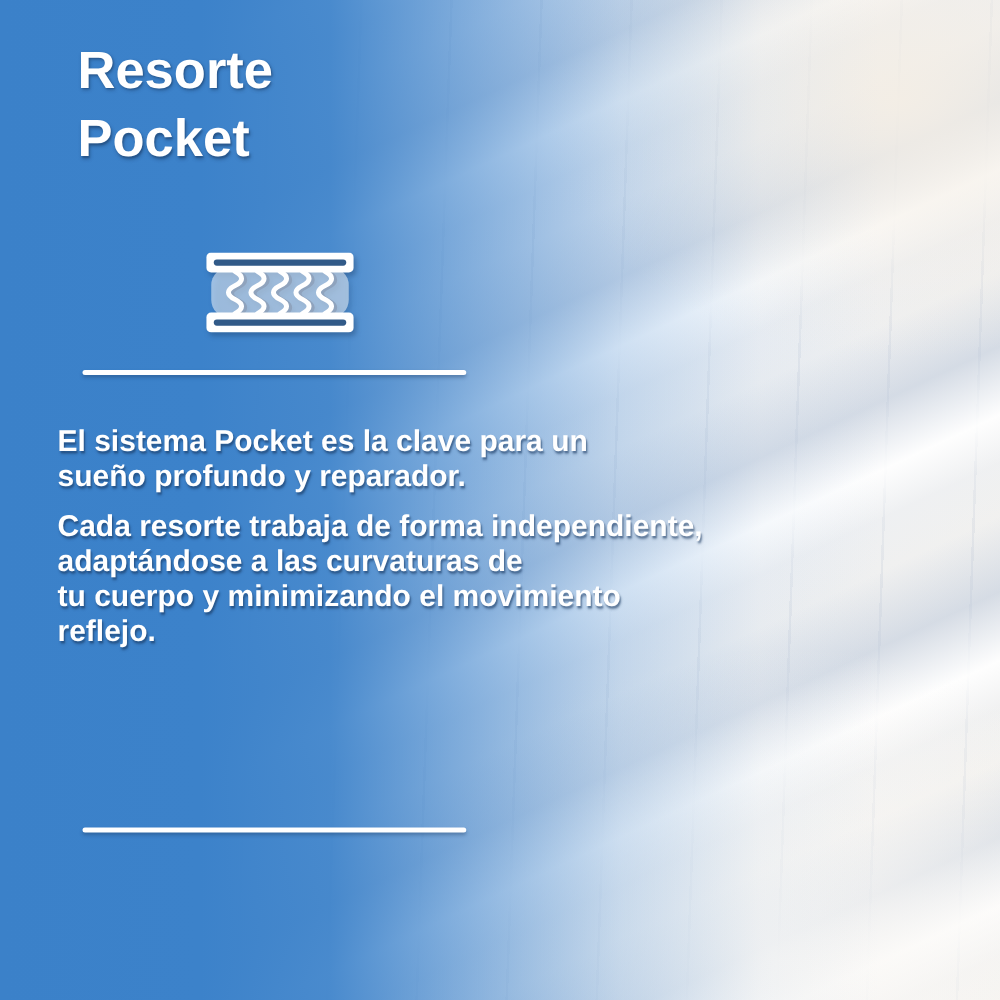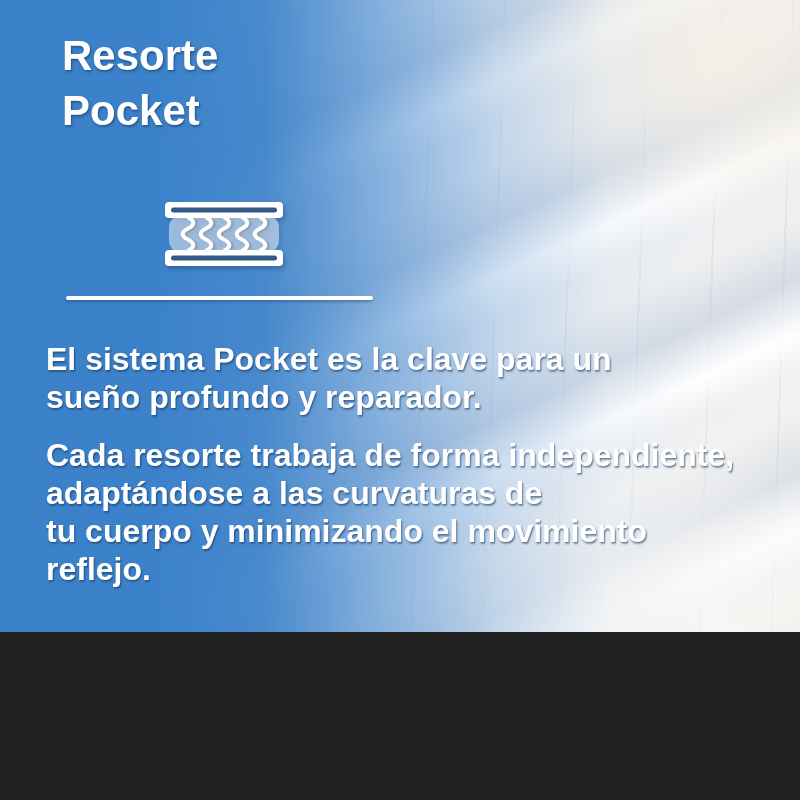--- a/index.html
+++ b/index.html
@@ -3,21 +3,21 @@
 <meta charset="utf-8">
 <style>
   html, body {
     margin: 0;
     padding: 0;
     background: #222;
   }
   .poster {
     position: relative;
     width: 800px;
-    height: 632px;
+    height: 800px;
     overflow: hidden;
     font-family: "Liberation Sans", sans-serif;
   }
 
   
   .bg-photo {
     position: absolute;
     inset: 0;
     background:
       radial-gradient(55% 40% at 90% 10%, rgba(244,238,229,0.95), rgba(244,238,229,0) 65%),
@@ -83,28 +83,28 @@
     background: #ffffff;
     box-shadow: 0 2px 3px rgba(30,60,100,0.40);
   }
   .divider-top { top: 296px; }
   .divider-bottom { top: 662px; }
 
   .para {
     position: absolute;
     left: 46px;
     margin: 0;
-    font-size: 32px;
-    line-height: 38px;
+    font-size: 24px;
+    line-height: 28px;
     font-weight: bold;
     white-space: pre-line;
     text-shadow: 1px 2px 2px rgba(25,55,95,0.45), 1px 1px 1px rgba(25,55,95,0.30);
   }
   .p1 { top: 340px; }
-  .p2 { top: 436px; }
+  .p2 { top: 408px; }
   .p3 { top: 571px; }
 </style>
 </head>
 <body>
 
 <div class="poster">
 
   <div class="bg-photo"></div>
   <div class="bg-overlay"></div>
 

